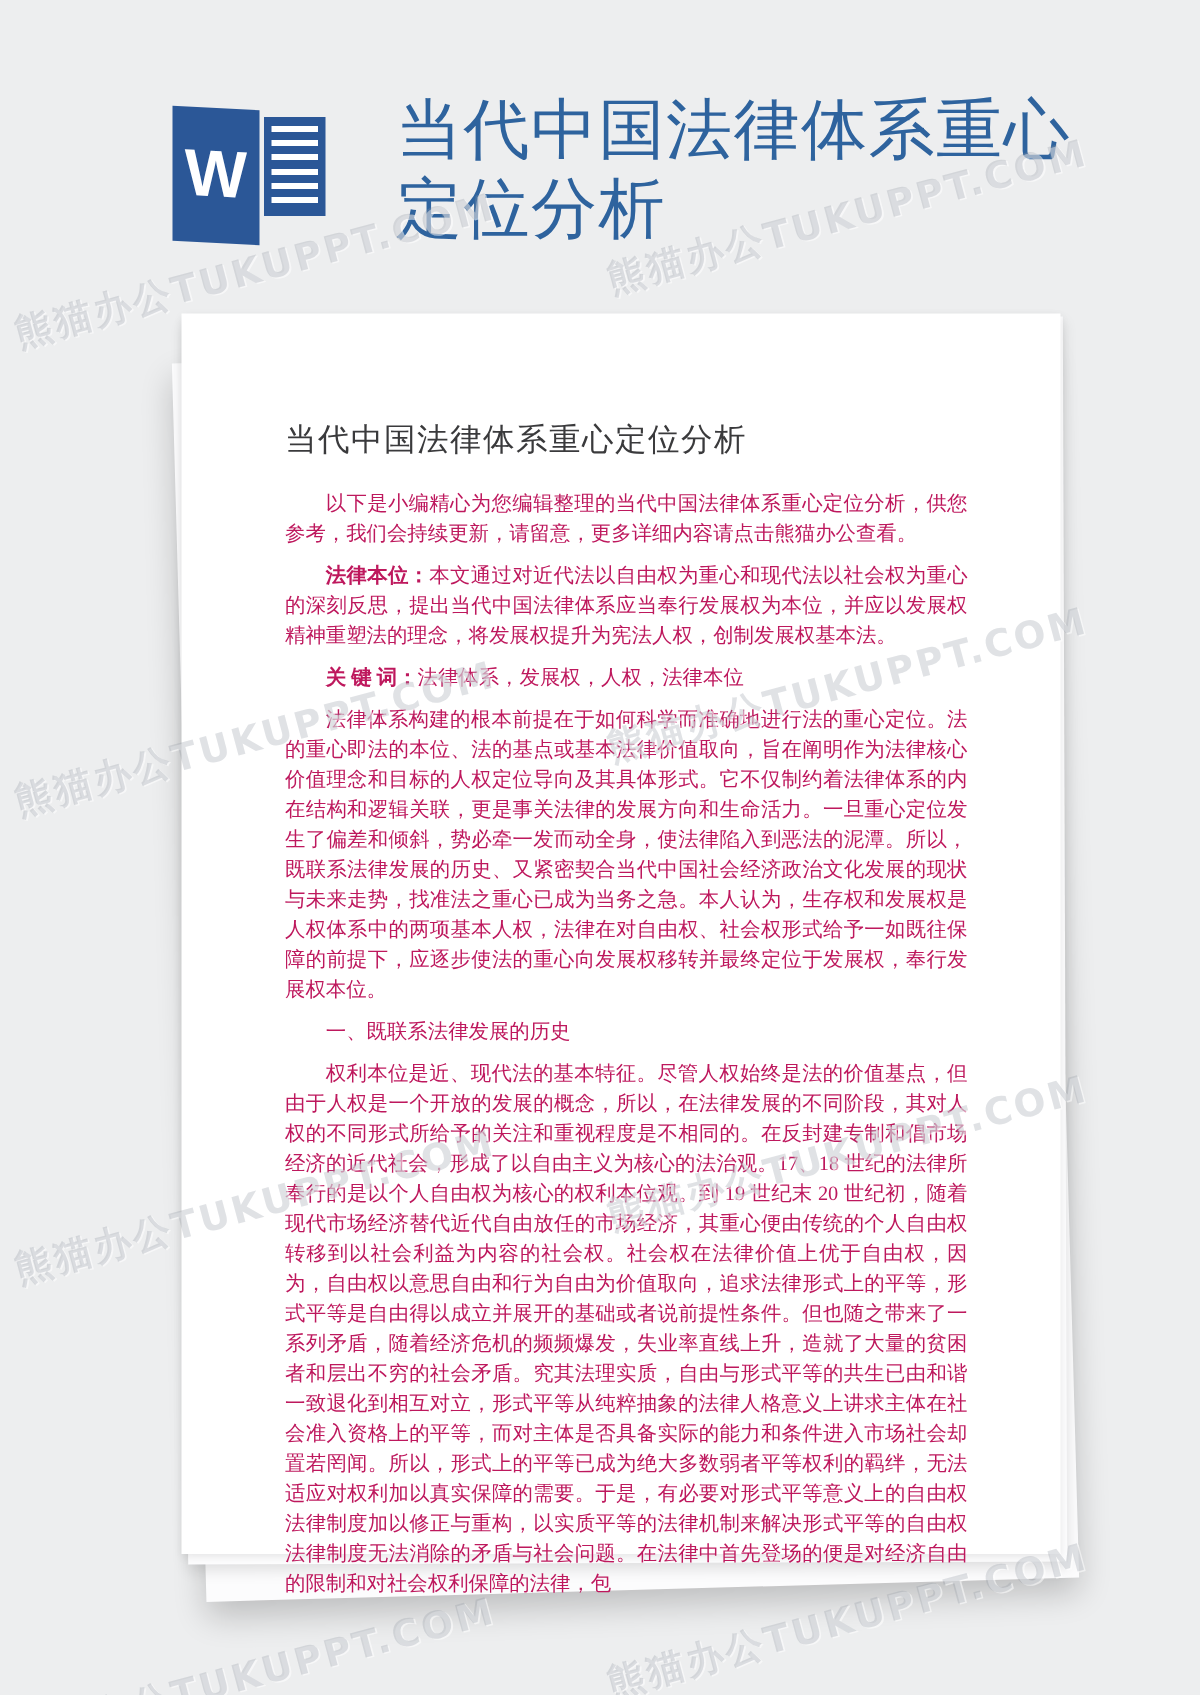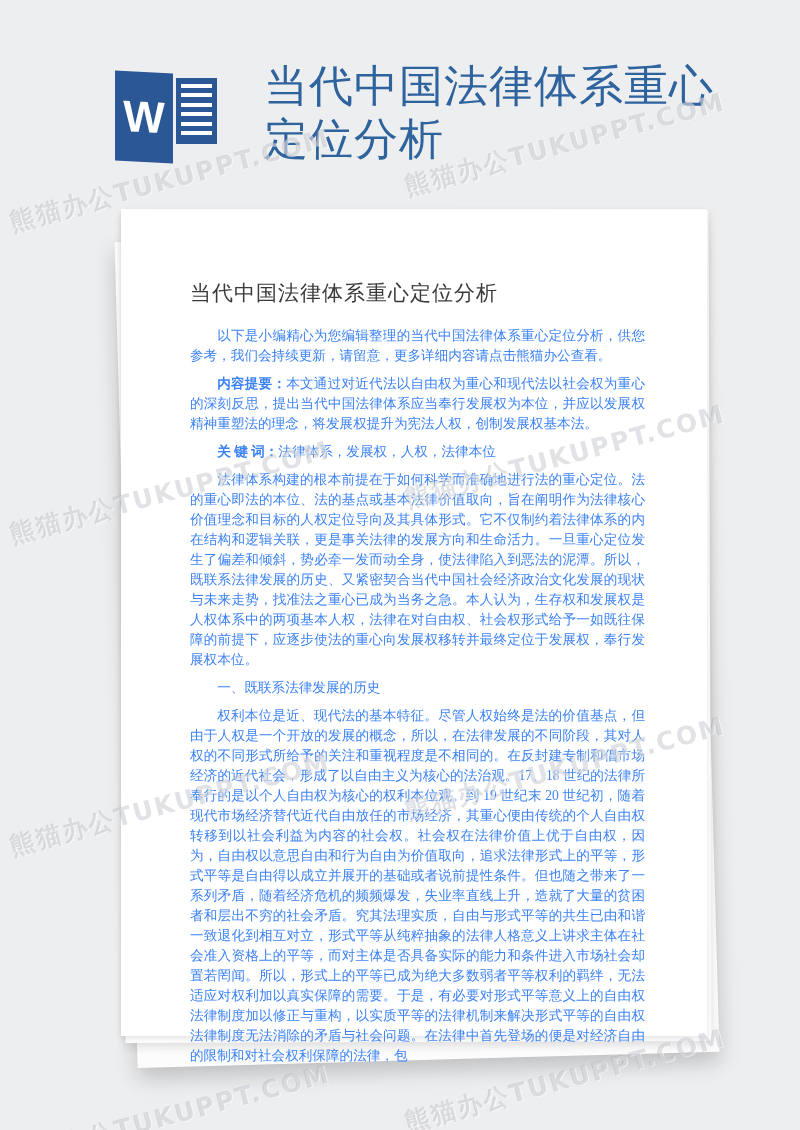--- a/index.html
+++ b/index.html
@@ -47,21 +47,21 @@
     background:#ffffff; z-index:3; box-sizing:border-box;
     padding:69px 62px 0 69px;
     box-shadow:0 2px 6px rgba(0,0,0,0.10);
   }
   .doc-title {
     font-size:21px; line-height:30px; margin:0 0 18px 0;
     color:#3a3a3c; letter-spacing:1px; font-weight:normal;
   }
   .para {
     font-size:13.6px; line-height:20px; margin:0 0 8px 0;
-    color:#3b82f6; text-align:justify; text-indent:2em;
+    color:#be185d; text-align:justify; text-indent:2em;
   }
   .para .plabel { font-weight:bold; }
 
   
   .watermark {
     position:absolute; z-index:6; pointer-events:none; white-space:nowrap;
     transform:translate(-50%,-50%) rotate(-15deg);
     font-family:"DejaVu Sans","Liberation Sans",sans-serif;
     font-weight:bold; font-size:25px; letter-spacing:2px;
     color:rgba(143,151,161,0.28);
@@ -81,21 +81,21 @@
   </div>
   <div class="header-title">当代中国法律体系重心定位分析</div>
 
   <div class="sheet-deep"></div>
   <div class="sheet-mid"></div>
 
   <div class="page">
     <h1 class="doc-title">当代中国法律体系重心定位分析</h1>
     <div id="doc-body">
         <p class="para">以下是小编精心为您编辑整理的当代中国法律体系重心定位分析，供您参考，我们会持续更新，请留意，更多详细内容请点击熊猫办公查看。</p>
-        <p class="para"><span class="plabel">内容提要：</span>本文通过对近代法以自由权为重心和现代法以社会权为重心的深刻反思，提出当代中国法律体系应当奉行发展权为本位，并应以发展权精神重塑法的理念，将发展权提升为宪法人权，创制发展权基本法。</p>
+        <p class="para"><span class="plabel">法律本位：</span>本文通过对近代法以自由权为重心和现代法以社会权为重心的深刻反思，提出当代中国法律体系应当奉行发展权为本位，并应以发展权精神重塑法的理念，将发展权提升为宪法人权，创制发展权基本法。</p>
         <p class="para"><span class="plabel">关 键 词：</span>法律体系，发展权，人权，法律本位</p>
         <p class="para">法律体系构建的根本前提在于如何科学而准确地进行法的重心定位。法的重心即法的本位、法的基点或基本法律价值取向，旨在阐明作为法律核心价值理念和目标的人权定位导向及其具体形式。它不仅制约着法律体系的内在结构和逻辑关联，更是事关法律的发展方向和生命活力。一旦重心定位发生了偏差和倾斜，势必牵一发而动全身，使法律陷入到恶法的泥潭。所以，既联系法律发展的历史、又紧密契合当代中国社会经济政治文化发展的现状与未来走势，找准法之重心已成为当务之急。本人认为，生存权和发展权是人权体系中的两项基本人权，法律在对自由权、社会权形式给予一如既往保障的前提下，应逐步使法的重心向发展权移转并最终定位于发展权，奉行发展权本位。</p>
         <p class="para">一、既联系法律发展的历史</p>
         <p class="para">权利本位是近、现代法的基本特征。尽管人权始终是法的价值基点，但由于人权是一个开放的发展的概念，所以，在法律发展的不同阶段，其对人权的不同形式所给予的关注和重视程度是不相同的。在反封建专制和倡市场经济的近代社会，形成了以自由主义为核心的法治观。17、18 世纪的法律所奉行的是以个人自由权为核心的权利本位观。到 19 世纪末 20 世纪初，随着现代市场经济替代近代自由放任的市场经济，其重心便由传统的个人自由权转移到以社会利益为内容的社会权。社会权在法律价值上优于自由权，因为，自由权以意思自由和行为自由为价值取向，追求法律形式上的平等，形式平等是自由得以成立并展开的基础或者说前提性条件。但也随之带来了一系列矛盾，随着经济危机的频频爆发，失业率直线上升，造就了大量的贫困者和层出不穷的社会矛盾。究其法理实质，自由与形式平等的共生已由和谐一致退化到相互对立，形式平等从纯粹抽象的法律人格意义上讲求主体在社会准入资格上的平等，而对主体是否具备实际的能力和条件进入市场社会却置若罔闻。所以，形式上的平等已成为绝大多数弱者平等权利的羁绊，无法适应对权利加以真实保障的需要。于是，有必要对形式平等意义上的自由权法律制度加以修正与重构，以实质平等的法律机制来解决形式平等的自由权法律制度无法消除的矛盾与社会问题。在法律中首先登场的便是对经济自由的限制和对社会权利保障的法律，包</p>
       </div>
   </div>
 
   <div id="wm-layer">
       <div class="watermark" style="left: 170px; top: 180px;">熊猫办公TUKUPPT.COM</div>
       <div class="watermark" style="left: 565px; top: 144px;">熊猫办公TUKUPPT.COM</div>

